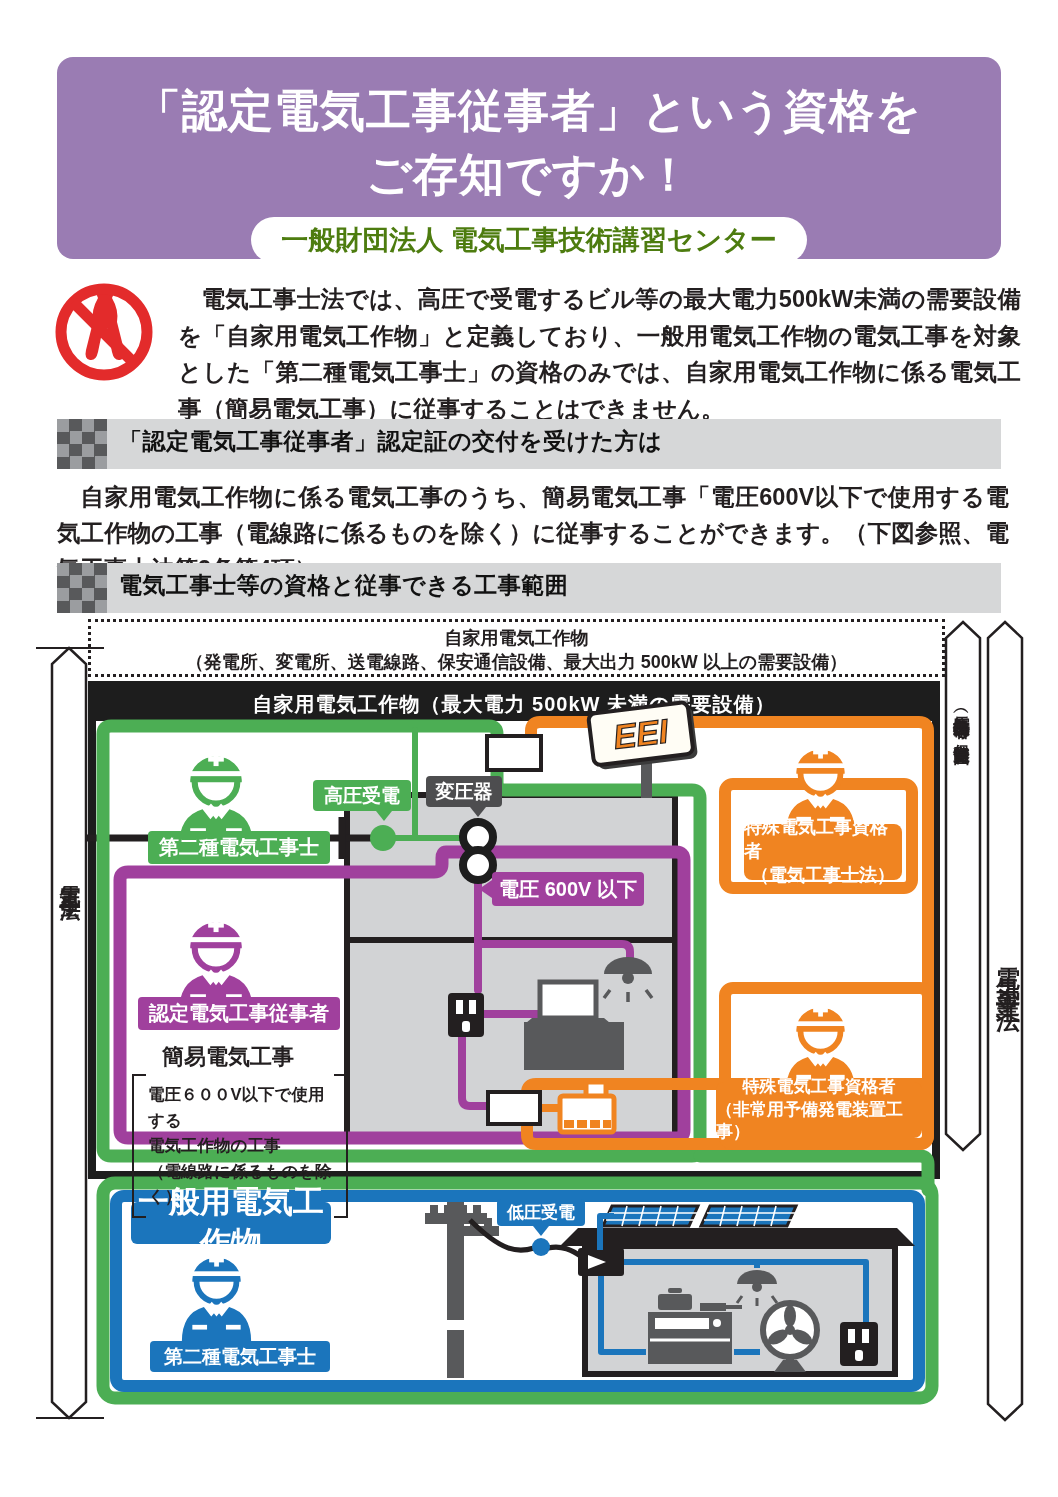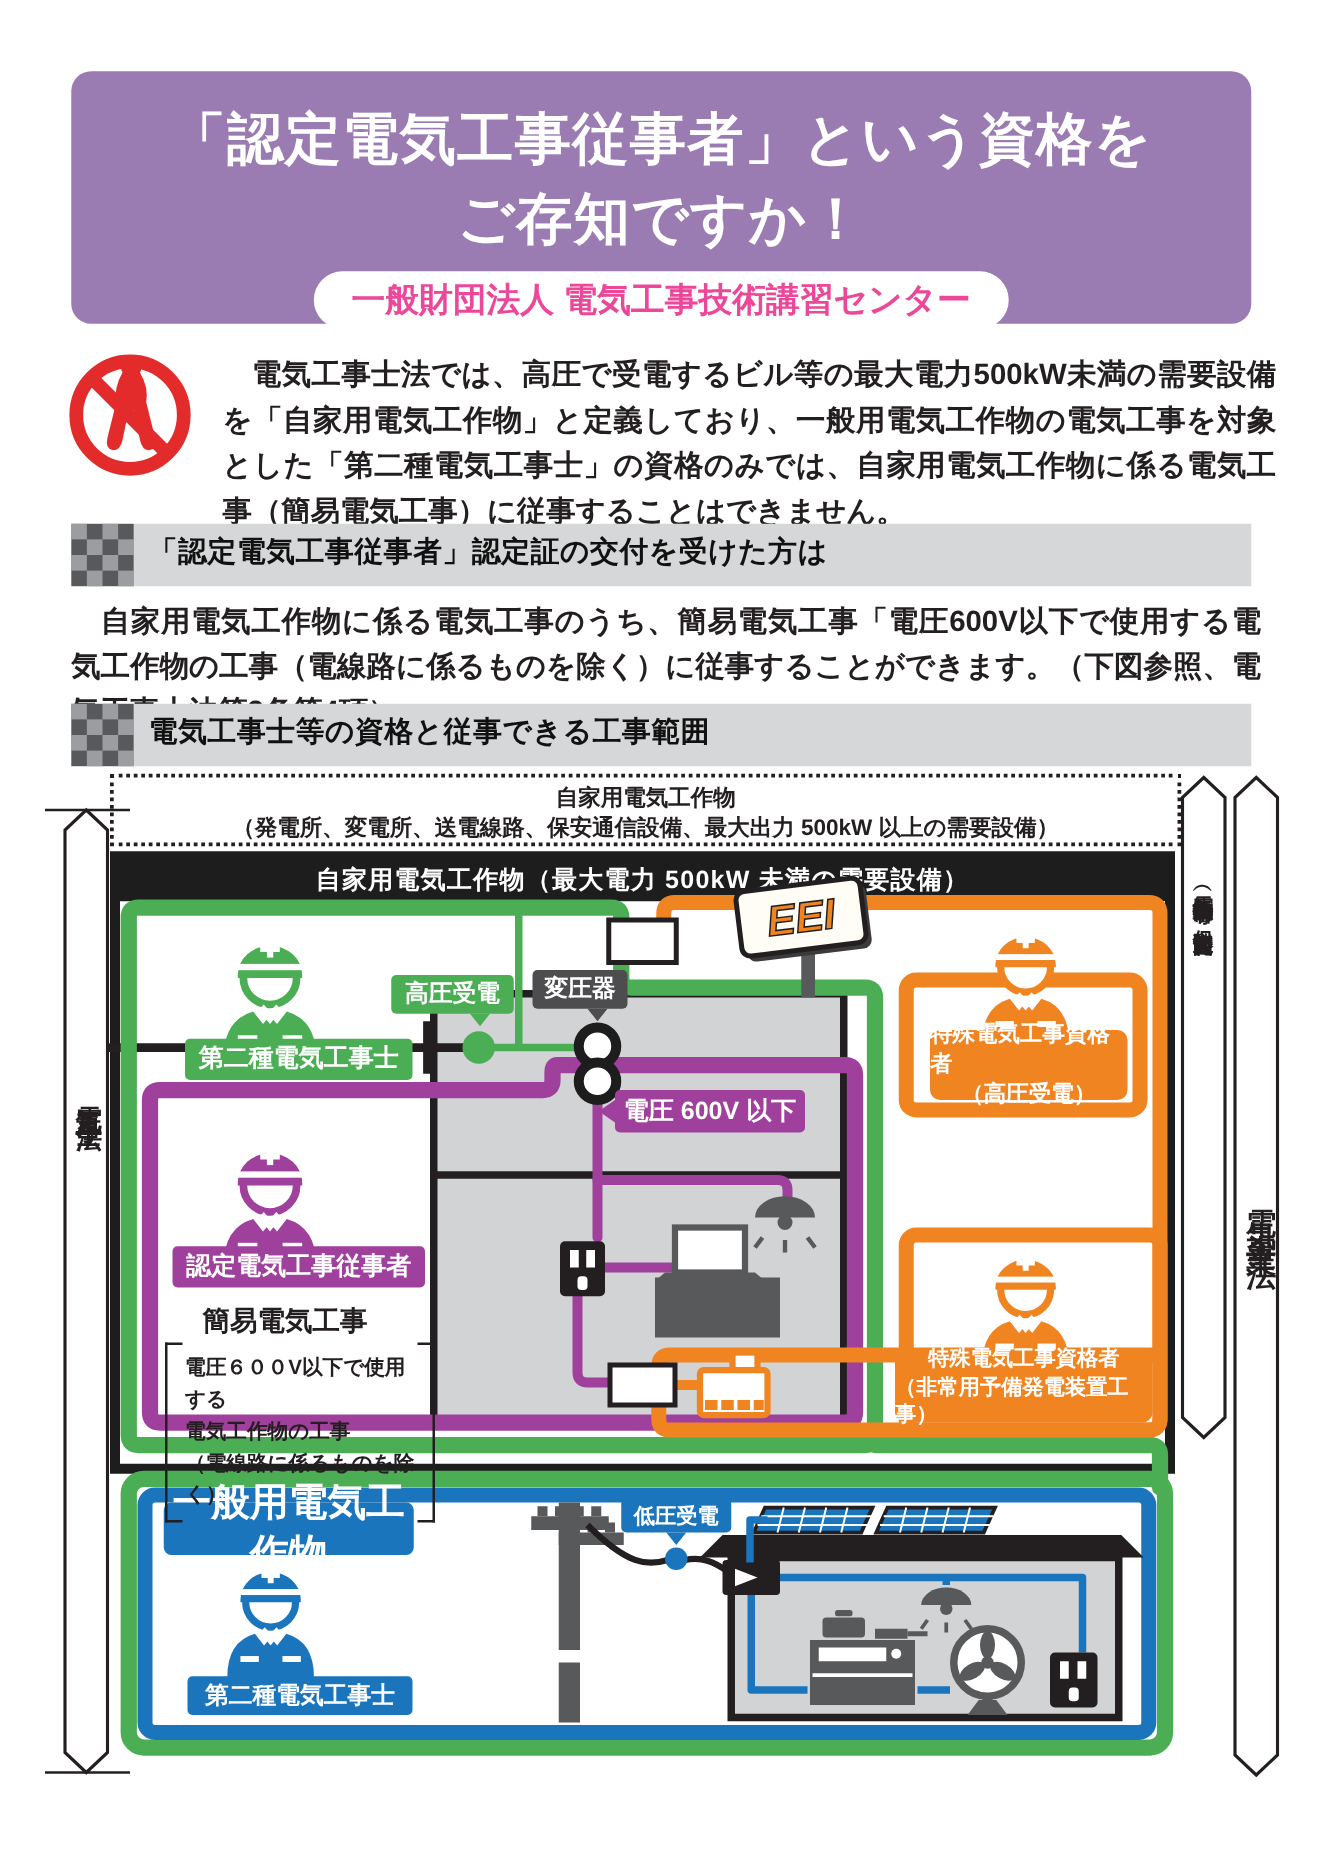--- a/index.html
+++ b/index.html
@@ -6,21 +6,21 @@
   html,body { background:#fff; }
   .page {
     position:relative; width:1058px; height:1497px; background:#fff;
     font-family:"Liberation Sans","DejaVu Sans",sans-serif; color:#231f20; overflow:hidden;
   }
   .abs { position:absolute; }
 
   
   .hero { left:57px; top:57px; width:944px; height:202px; background:#9a7cb3; border-radius:16px; text-align:center; }
   .hero-title { padding-top:22px; font-size:45px; line-height:1.42; font-weight:bold; color:#ffffff; letter-spacing:1px; }
-  .hero-badge { display:inline-block; margin-top:10px; background:#fff; color:#ec4899; font-size:27px; font-weight:bold; padding:5px 30px; border-radius:999px; }
+  .hero-badge { display:inline-block; margin-top:10px; background:#fff; color:#4d7c0f; font-size:27px; font-weight:bold; padding:5px 30px; border-radius:999px; }
 
   
   .intro-text { left:178px; top:281px; width:843px; font-size:23.5px; line-height:36.5px; font-weight:600; text-align:justify; text-indent:1em; }
 
   
   .secbar { left:57px; width:944px; height:50px; background:#d6d7d8; }
   .checker { position:absolute; left:0; top:0; width:50px; height:50px;
     background:conic-gradient(#58595b 25%, #9b9da0 0 50%, #58595b 0 75%, #9b9da0 0) 0 0/25px 25px; }
   .sec-title { position:absolute; left:62px; top:7px; font-size:23px; font-weight:bold; color:#111; letter-spacing:0.5px; }
   .sec-body { left:57px; width:952px; font-size:23.5px; line-height:36px; font-weight:600; text-align:justify; text-indent:1em; }
@@ -293,21 +293,21 @@
 
   <div class="abs lbl lbl-green ptr-down" style="left:313px;top:780px;width:98px;height:31px;font-size:19px;line-height:31px;--pc:#4cae54;--px:72%;">高圧受電</div>
   <div class="abs lbl lbl-dark ptr-down" style="left:426px;top:776px;width:76px;height:31px;font-size:19px;line-height:31px;--pc:#4d4d4f;--px:68%;">変圧器</div>
   <div class="abs lbl lbl-purple ptr-left" style="left:492px;top:872px;width:152px;height:34px;font-size:20px;line-height:34px;">電圧 600V 以下</div>
   <div class="abs lbl lbl-blue ptr-down" style="left:497px;top:1199px;width:88px;height:27px;font-size:17px;line-height:27px;--pc:#1b75bc;--px:50%;">低圧受電</div>
 
   <div class="abs badge bg-green" style="left:148px;top:831px;width:182px;height:33px;font-size:20px;">第二種電気工事士</div>
   <div class="abs badge bg-purple" style="left:138px;top:997px;width:202px;height:33px;font-size:20px;">認定電気工事従事者</div>
   <div class="abs badge bg-orange" style="left:744px;top:824px;width:158px;height:56px;font-size:18px;">
     <span>特殊電気工事資格者</span>
-    <span>（高圧受電）</span>
+    <span>（電気工事士法）</span>
   </div>
   <div class="abs badge bg-orange" style="left:716px;top:1082px;width:206px;height:56px;font-size:17px;">
     <span>特殊電気工事資格者</span>
     <span>（非常用予備発電装置工事）</span>
   </div>
   <div class="abs badge bg-blue" style="left:150px;top:1341px;width:180px;height:31px;font-size:19px;">第二種電気工事士</div>
   <div class="abs badge bg-blue" style="left:131px;top:1202px;width:200px;height:42px;font-size:31px;border-radius:6px;text-align:center;">一般用電気工作物</div>
 
   <div class="abs sw-title" style="left:140px;top:1042px;">簡易電気工事</div>
   <div class="abs sw-brack" style="left:132px;top:1074px;width:216px;">

